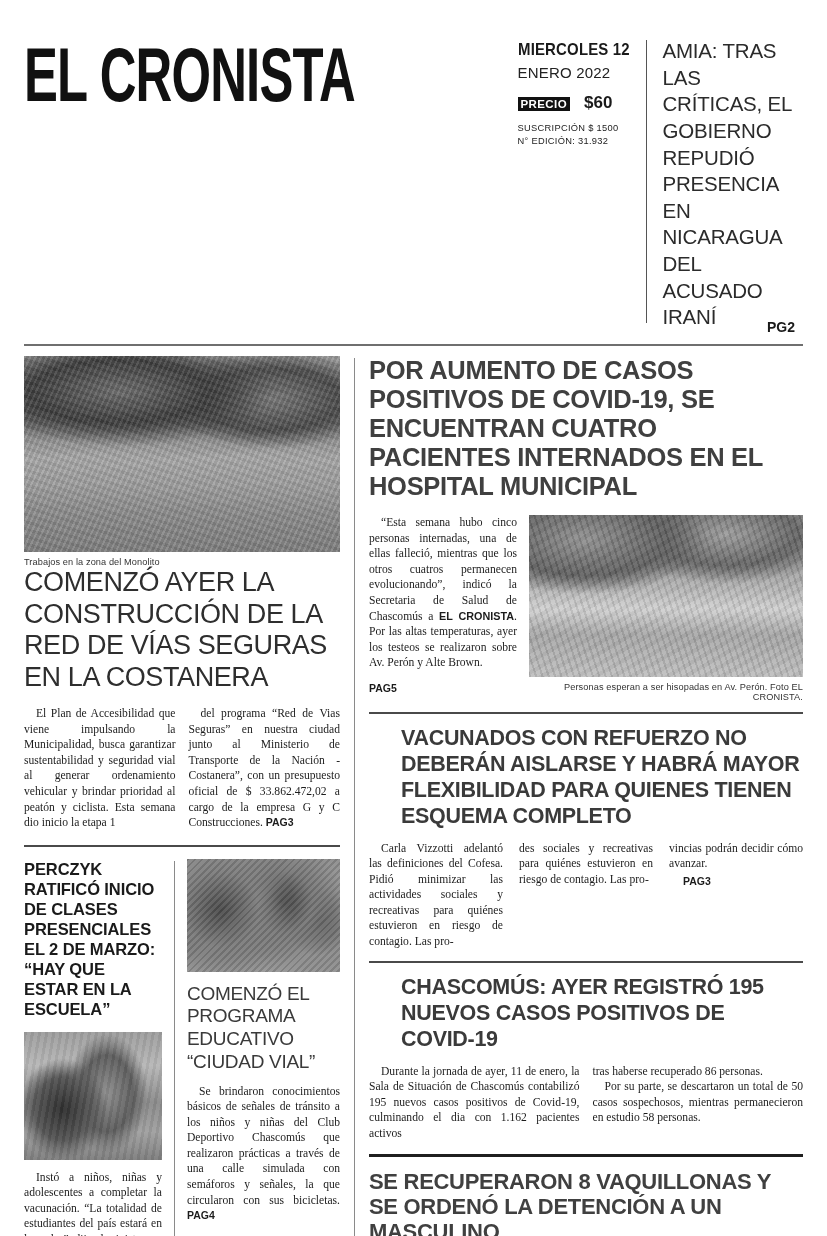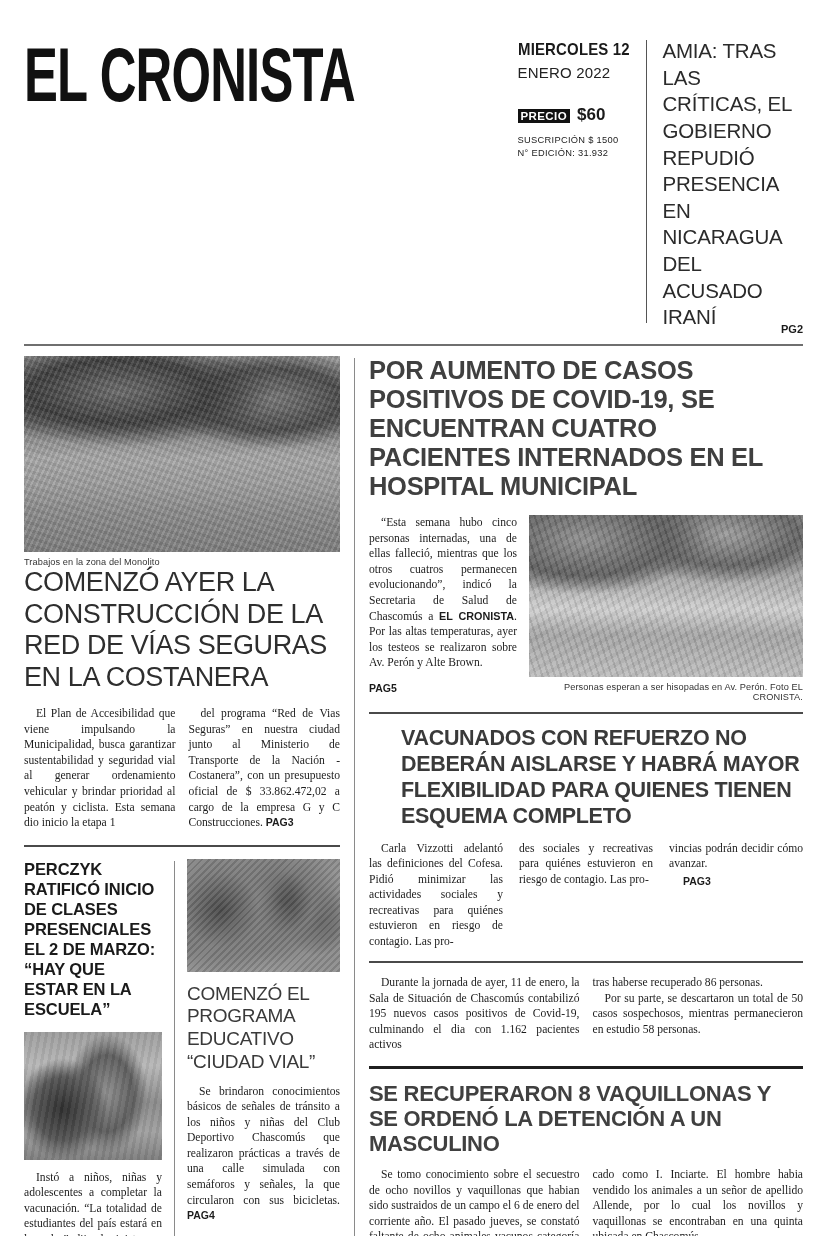--- a/index.html
+++ b/index.html
@@ -26,36 +26,36 @@
     color: #111;
     flex: 0 0 auto;
     margin-top: 4px;
   }
   .mast-date { margin-left: 90px; width: 118px; flex: 0 0 118px; padding-top: 4px; }
   .mast-day {
     font-weight: bold; font-size: 17px; letter-spacing: .2px;
     transform: scaleX(0.88); transform-origin: left center; white-space: nowrap;
   }
   .mast-month { font-size: 15px; margin-top: 4px; letter-spacing: .2px; color:#222; }
-  .mast-price { margin-top: 24px; display: flex; align-items: baseline; gap: 7px; }
+  .mast-price { margin-top: 12px; display: flex; align-items: baseline; gap: 14px; }
   .mast-price .lbl {
     background: #111; color: #fff; font-weight: bold; font-size: 11.5px;
     padding: 1px 3px 1px 3px; letter-spacing: .4px;
   }
   .mast-price .amt { font-weight: bold; font-size: 17px; }
   .mast-sub { margin-top: 9px; font-size: 9.3px; line-height: 1.35; letter-spacing: .3px; color: #222; }
 
   .mast-rule { width: 1px; background: #555; align-self: stretch; margin: 4px 16px 8px 10px; }
 
   .mast-lead { flex: 1; padding-top: 2px; position: relative; }
   .mast-lead-text {
     font-size: 20.5px; line-height: 1.30; font-weight: 400;
     color: #2b2b2b; letter-spacing: -0.2px;
   }
-  .mast-lead-pg { position: absolute; right: 0; bottom: -4px; font-size: 11px; font-weight: bold; }
+  .mast-lead-pg { position: absolute; right: 8px; bottom: -4px; font-size: 14px; font-weight: bold; }
 
   .rule-thin { height: 2px; background: #6f6f6f; margin-top: 13px; }
   .rule-thick { height: 3px; background: #1f1f1f; }
   .rule-med { height: 2px; background: #4a4a4a; }
 
   
   .body-grid { display: flex; margin-top: 10px; height: 1050px; }
   .col-left { width: 330px; flex: 0 0 330px; padding-right: 14px; }
   .vdiv { width: 1px; background: #8a8a8a; flex: 0 0 1px; margin: 2px 0 2px 0; }
   .col-right { flex: 1; padding-left: 14px; }
@@ -262,20 +262,21 @@
           <div>
             <p style="text-indent:0;">vincias podrán decidir cómo avanzar.</p>
             <div class="pag" style="text-indent:0; margin-top:2px; padding-left:14px;">PAG3</div>
           </div>
         </div>
       </div>
 
       <div class="rule-med" style="margin-top:12px;"></div>
 
       <div style="margin-top:12px;">
+        <div class="h-light-md">CHASCOMÚS: AYER REGISTRÓ 195 NUEVOS CASOS POSITIVOS DE COVID-19</div>
         <div class="cols2 bodytext" style="margin-top:11px;">
           <div>
               <p>Durante la jornada de ayer, 11 de enero, la Sala de Situación de Chascomús contabilizó 195 nuevos casos positivos de Covid-19, culminando el dia con 1.162 pacientes activos</p>
             </div>
           <div>
             <p style="text-indent:0;">tras haberse recuperado 86 personas.</p>
             <p>Por su parte, se descartaron un total de 50 casos sospechosos, mientras permanecieron en estudio 58 personas.</p>
           </div>
         </div>
       </div>

